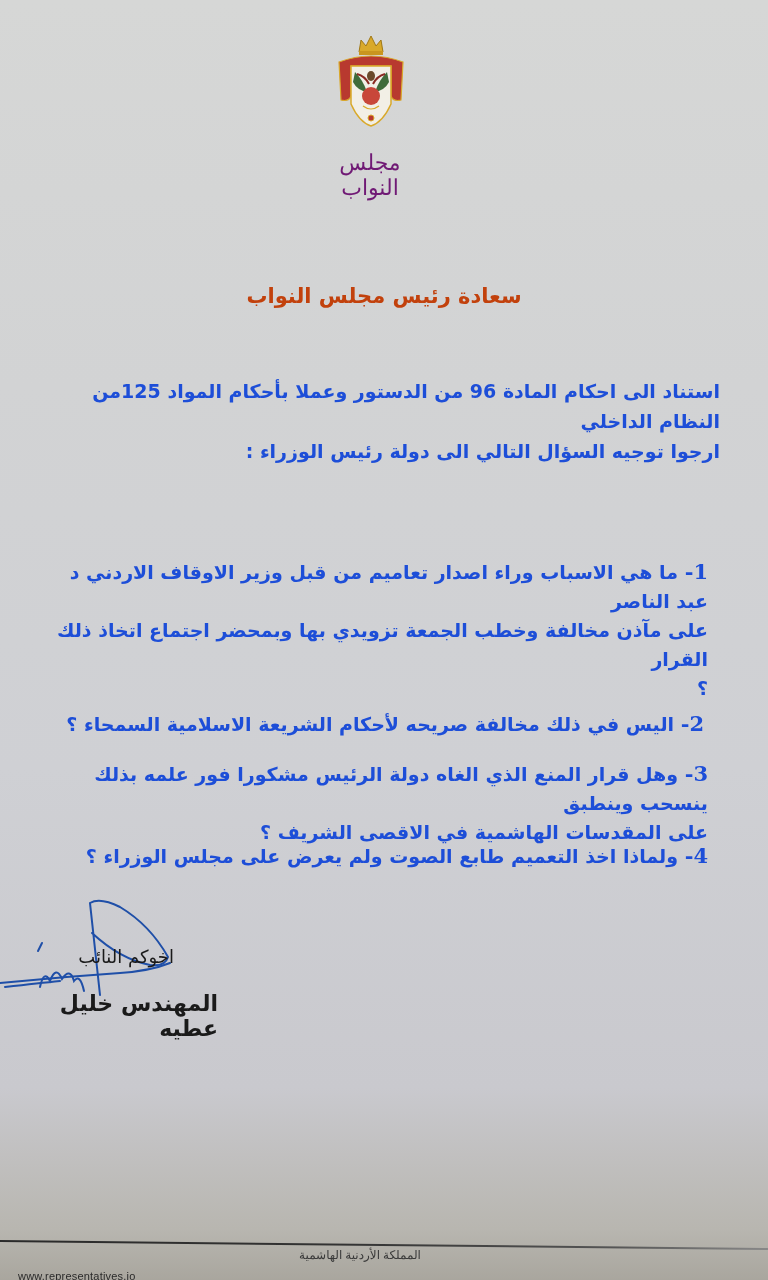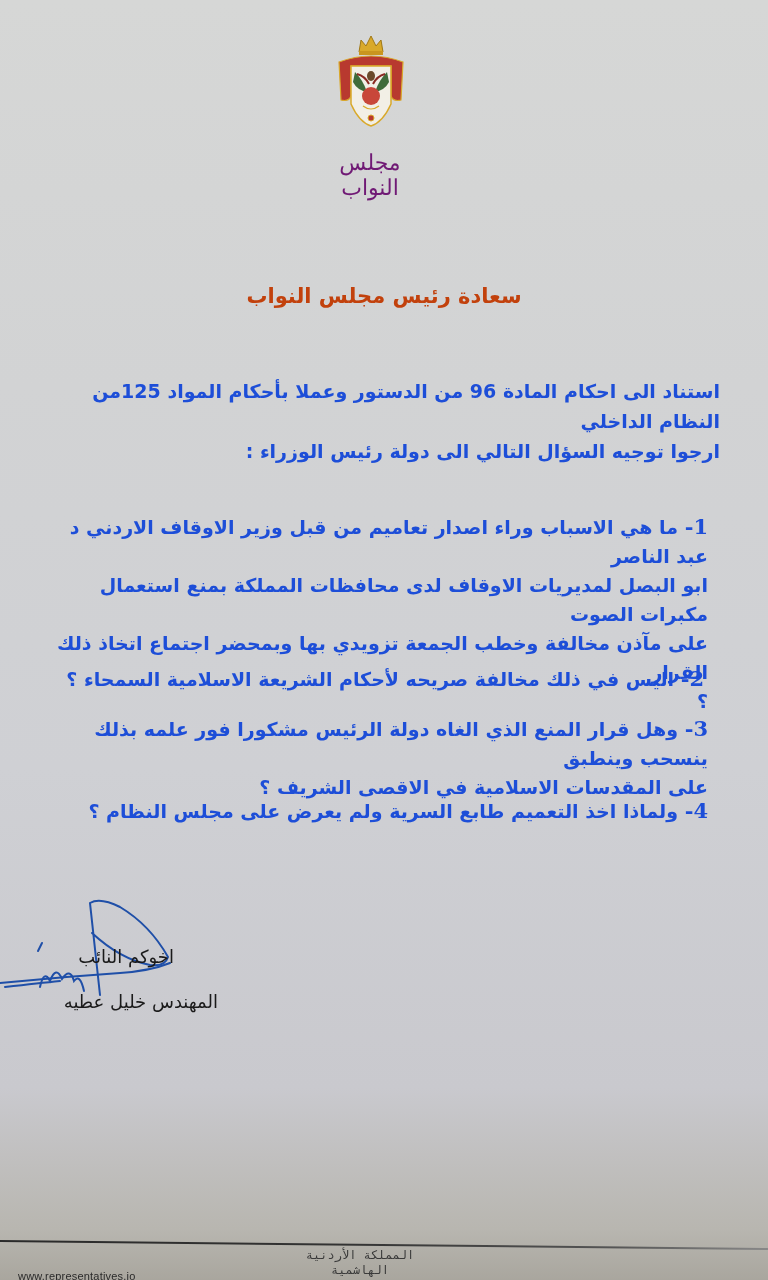--- a/index.html
+++ b/index.html
@@ -15,32 +15,32 @@
       position: absolute; left: 320px; top: 150px; width: 100px; text-align: center;
       font-family: "DejaVu Serif", serif; font-size: 22px; color: #701a75;
       direction: rtl;
     }
     .salutation {
       position: absolute; top: 284px; left: 0; width: 768px; text-align: center;
       font-size: 21px; font-weight: bold; direction: rtl; color: #c2410c;
     }
     .body-block { position: absolute; right: 48px; direction: rtl; text-align: right; font-weight: bold; color: #1d4ed8; }
     .intro { top: 376px; width: 690px; font-size: 19px; line-height: 30px; }
-    .q { font-size: 19px; line-height: 29px; width: 670px; }
+    .q { font-size: 19px; line-height: 29px; width: 670px; margin-top: 45px; }
     .q1 { top: 512px; right: 60px; }
     .q2 { top: 664px; right: 64px; }
     .q3 { top: 714px; right: 60px; }
     .q4 { top: 796px; right: 60px; }
     .num { font-family: "DejaVu Serif", serif; font-weight: bold; font-size: 21px; }
     .sig-area { position: absolute; left: 0; top: 895px; width: 250px; height: 140px; }
     .sig-svg { position: absolute; left: 0; top: 0; }
     .sig-title { position: absolute; left: 70px; top: 51px; width: 104px; font-size: 18px; font-weight: normal; direction: rtl; text-align: right; }
-    .sig-name { position: absolute; left: 58px; top: 96px; width: 160px; font-size: 18px; font-weight: normal; direction: rtl; text-align: right; }
+    .sig-name { position: absolute; left: 58px; top: 96px; width: 160px; font-size: 22px; font-weight: bold; direction: rtl; text-align: right; }
     .footer-line { position: absolute; left: 0; top: 1240px; width: 768px; height: 2px; background: linear-gradient(90deg, #2a2a2a 0%, #333 45%, #555 80%, #888 100%); transform: rotate(0.6deg); transform-origin: left; }
-    .footer-script { position: absolute; top: 1248px; left: 290px; width: 140px; text-align: center; font-family: Liberation Mono, monospace; font-size: 12px; color: #3a3a3a; direction: rtl; }
+    .footer-script { position: absolute; top: 1248px; left: 290px; width: 140px; text-align: center; font-family: Liberation Serif, serif; font-size: 12px; color: #3a3a3a; direction: rtl; }
     .footer-url { position: absolute; top: 1270px; left: 18px; font-family: "Liberation Sans", sans-serif; font-size: 11px; color: #2a2a2a; letter-spacing: 0.2px; }
   </style>
 </head>
 <body>
 
 <div class="page">
 
   <div class="emblem">
     <svg width="76" height="102" viewBox="0 0 76 102">
 
@@ -69,36 +69,35 @@
 
   <div class="salutation">سعادة رئيس مجلس النواب</div>
 
   <div class="body-block intro">
     <div>استناد الى احكام المادة 96 من الدستور وعملا بأحكام المواد 125من النظام الداخلي</div>
     <div>ارجوا توجيه السؤال التالي الى دولة رئيس الوزراء :</div>
   </div>
 
   <div class="body-block q q1">
     <div><span class="num">1-</span> <span>ما هي الاسباب وراء اصدار تعاميم من قبل وزير الاوقاف الاردني د عبد الناصر</span></div>
-    <div>ابو البصل  لمديريات الاوقاف لدى محافظات المملكة بمنع استعمال مكبرات الصوت</div>
     <div>على مآذن مخالفة وخطب الجمعة  تزويدي بها وبمحضر اجتماع اتخاذ ذلك القرار</div>
     <div>؟</div>
   </div>
 
   <div class="body-block q q2">
     <div><span class="num">2-</span> <span>اليس في ذلك مخالفة صريحه لأحكام الشريعة  الاسلامية السمحاء    ؟</span></div>
   </div>
 
   <div class="body-block q q3">
     <div><span class="num">3-</span> <span>وهل قرار المنع الذي الغاه دولة الرئيس مشكورا فور علمه بذلك ينسحب وينطبق</span></div>
-    <div>على المقدسات الاسلامية في الاقصى الشريف  ؟</div>
+    <div>على المقدسات الهاشمية في الاقصى الشريف  ؟</div>
   </div>
 
   <div class="body-block q q4">
-    <div><span class="num">4-</span> <span>ولماذا اخذ التعميم طابع السرية ولم يعرض على مجلس النظام ؟</span></div>
+    <div><span class="num">4-</span> <span>ولماذا اخذ التعميم طابع الصوت ولم يعرض على مجلس الوزراء ؟</span></div>
   </div>
 
   <div class="sig-area">
     <svg class="sig-svg" width="250" height="140" viewBox="0 0 250 140">
       <g fill="none" stroke="#1f4fa8" stroke-width="2" stroke-linecap="round">
         <path d="M100 100 L90 8 Q100 2 120 12 Q150 30 168 62 Q165 72 150 70 Q120 64 92 38"></path>
         <path d="M0 88 Q60 82 120 78 Q150 76 170 68"></path>
         <path d="M5 92 Q40 88 60 86"></path>
         <path d="M40 92 Q44 74 50 86 Q56 70 62 84 Q70 72 74 86 Q80 78 84 96"></path>
         <path d="M38 56 L42 48"></path>

